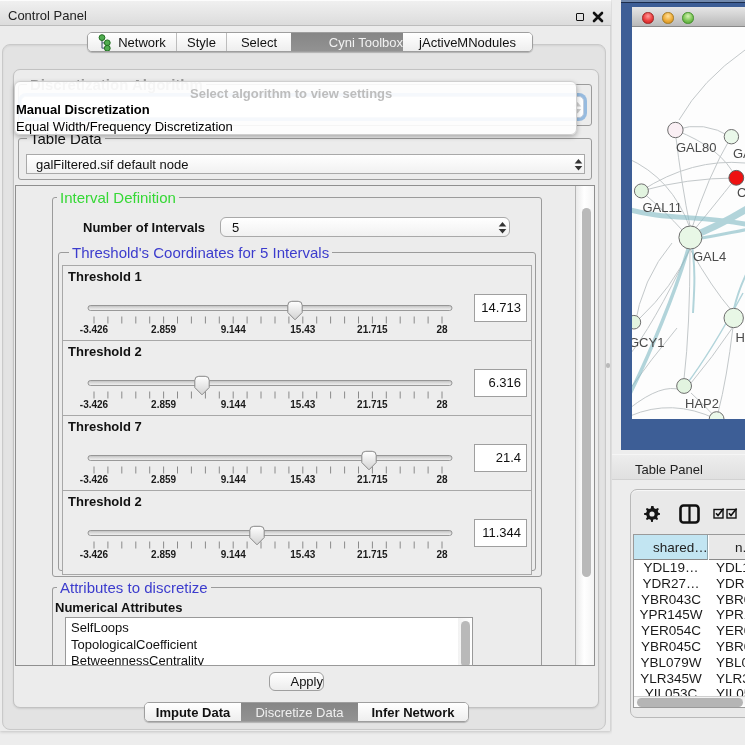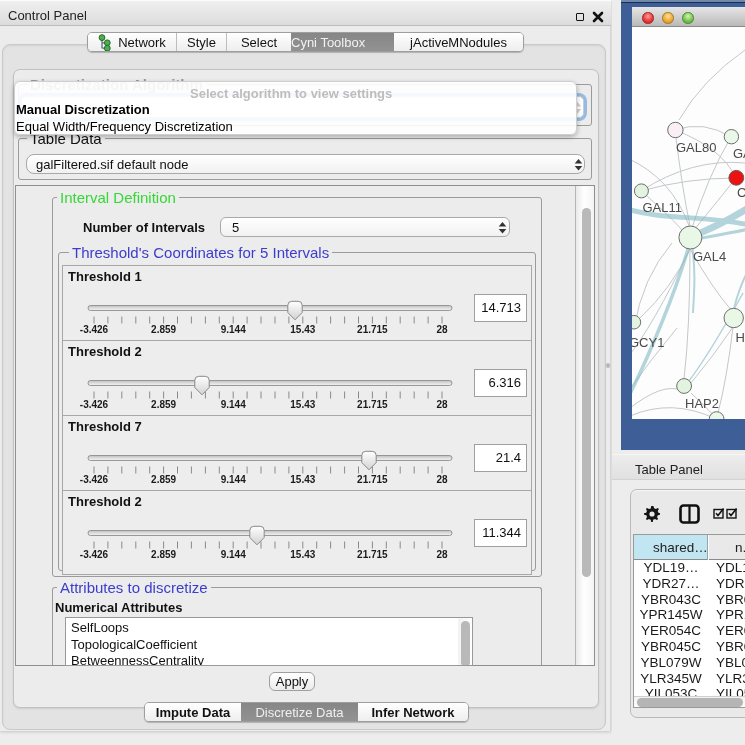--- a/index.html
+++ b/index.html
@@ -57,39 +57,39 @@
           <circle cx="4" cy="3.6" r="2.9" fill="#51ad51" stroke="#1f6d1f" stroke-width="1"></circle>
           <circle cx="9.3" cy="8.8" r="2.9" fill="#51ad51" stroke="#1f6d1f" stroke-width="1"></circle>
           <circle cx="9.3" cy="14.2" r="2.9" fill="#51ad51" stroke="#1f6d1f" stroke-width="1"></circle>
         </svg>
         <span>Network</span>
       </div>
     <div style="width:1px; background:#bdbdbd;"></div>
     <div style="width:49px; background:linear-gradient(#ffffff,#eeeeee); text-align:center; line-height:19px;">Style</div>
     <div style="width:1px; background:#bdbdbd;"></div>
     <div style="width:64px; background:linear-gradient(#ffffff,#eeeeee); text-align:center; line-height:19px;">Select</div>
-    <div style="width:103px; background:linear-gradient(#868686,#929292); color:#f2f2f2; text-align:left; line-height:19px;">Cyni Toolbox</div>
+    <div style="width:112px; background:linear-gradient(#868686,#929292); color:#f2f2f2; text-align:right; line-height:19px;">Cyni Toolbox</div>
     <div style="width:129px; background:linear-gradient(#ffffff,#eeeeee); text-align:center; line-height:19px;">jActiveMNodules</div>
   </div>
 
   <div class="gbox" style="left:18px; top:84px; width:574px; height:42px; border-radius:3px;">
     <div class="glab" style="left:8px; background:#ececec; color:#9a9a9a; font-weight:bold;">Discretization Algorithm</div>
   </div>
 
   <div class="abs" style="left:21px; top:96px; width:563px; height:22px; background:#fff; border:1px solid #c3cedd; border-radius:5px; box-shadow:0 0 0 3px rgba(95,155,215,0.60);">
       <svg class="abs" style="left:551px; top:5px; opacity:0.35;" width="9" height="12" viewBox="0 0 9 12">
         <path d="M4.5 0 L8.3 4.4 L0.7 4.4 Z" fill="#777"></path>
         <path d="M4.5 11.4 L0.7 7 L8.3 7 Z" fill="#777"></path>
       </svg>
     </div>
 
   <div class="gbox" style="left:18px; top:138px; width:574px; height:42px;">
     <div class="glab" style="left:8px; background:#ececec; color:#111;">Table Data</div>
   </div>
-  <div class="abs" id="tabledata-combo" style="left:26px; top:154px; width:559px; height:20px; background:linear-gradient(#ffffff,#f1f1f1); border:1px solid #a9a9a9; border-radius:8px;">
+  <div class="abs" id="tabledata-combo" style="left:26px; top:154px; width:559px; height:20px; background:linear-gradient(#ffffff,#f1f1f1); border:1px solid #a9a9a9; border-radius:0;">
     <div class="abs" style="left:9px; top:2px; font-size:13px; color:#111;">galFiltered.sif default node</div>
     <svg class="abs" style="left:547px; top:4px;" width="9" height="12" viewBox="0 0 9 12">
         <path d="M4.5 0 L8.3 4.4 L0.7 4.4 Z" fill="#333"></path>
         <path d="M4.5 11.4 L0.7 7 L8.3 7 Z" fill="#333"></path>
       </svg>
   </div>
 
   <div class="abs" style="left:15px; top:185px; width:580px; height:481px; border:1px solid #8f8f8f; background:#ececec;"></div>
 
   <div class="abs" style="left:575px; top:186px; width:19px; height:479px; background:linear-gradient(90deg,#eaeaea,#ffffff 45%,#f4f4f4); border-left:1px solid #b5b5b5;"></div>
@@ -165,21 +165,21 @@
     <div class="glab" style="left:4px; background:#ececec; color:#3c3ccd;">Attributes to discretize</div>
   </div>
   <div class="abs" style="left:55px; top:600px; font-size:13px; font-weight:bold; color:#111;">Numerical Attributes</div>
 
   <div class="abs" style="left:65px; top:617px; width:408px; height:49px; border:1px solid #999; background:#fff; overflow:hidden;">
     <div style="font-size:13px; color:#111; padding-left:5px; line-height:16.5px; padding-top:2px;">SelfLoops<br>TopologicalCoefficient<br>BetweennessCentrality</div>
     <div class="abs" style="right:0; top:0; width:14px; height:49px; background:linear-gradient(90deg,#f2f2f2,#ffffff);"></div>
     <div class="abs" style="right:2px; top:3px; width:9px; height:46px; background:#b9b9b9; border-radius:4.5px;"></div>
   </div>
 
-  <div class="abs" style="left:269px; top:672px; width:46px; height:19px; background:linear-gradient(#ffffff,#ececec); border:1px solid #9f9f9f; border-radius:6px; text-align:center; font-size:13px; color:#111; line-height:17px;">Apply</div>
+  <div class="abs" style="left:269px; top:672px; width:55px; height:19px; background:linear-gradient(#ffffff,#ececec); border:1px solid #9f9f9f; border-radius:6px; text-align:right; font-size:13px; color:#111; line-height:17px;">Apply</div>
 
   <div class="abs" id="bottabs" style="left:144px; top:702px; height:20px; display:flex; border:1px solid #9e9e9e; border-radius:5px; overflow:hidden; box-shadow:0 1px 1px rgba(0,0,0,0.22); font-size:13px; color:#111;">
     <div style="width:96px; background:linear-gradient(#ffffff,#eeeeee); text-align:center; line-height:19px; font-weight:bold;">Impute Data</div>
     <div style="width:117px; background:linear-gradient(#868686,#929292); color:#f0f0f0; text-align:center; line-height:19px;">Discretize Data</div>
     <div style="width:110px; background:linear-gradient(#ffffff,#eeeeee); text-align:center; line-height:19px; font-weight:bold;">Infer Network</div>
   </div>
 
   <div class="abs" style="left:14px; top:81px; width:563px; height:54px; background:rgba(255,255,255,0.90); border:1px solid #cfcfcf; border-radius:6px; box-shadow:0 2px 5px rgba(0,0,0,0.28);"></div>
   <div class="abs" style="left:190px; top:86px; width:400px; font-size:13px; font-weight:bold; color:#bdbdbd;">Select algorithm to view settings</div>
   <div class="abs" style="left:16px; top:102px; font-size:13px; font-weight:bold; color:#000;">Manual Discretization</div>

